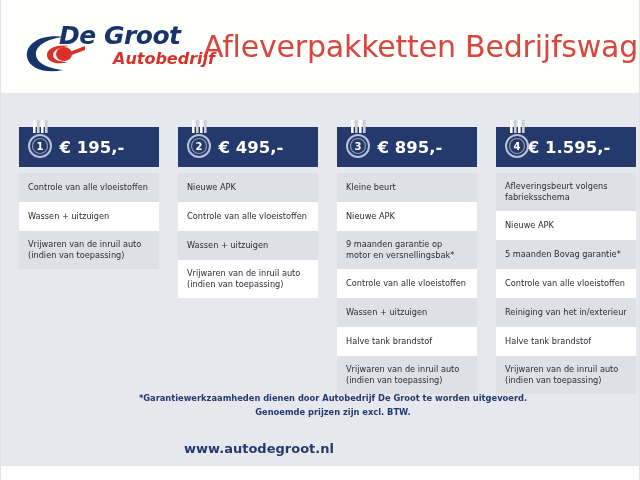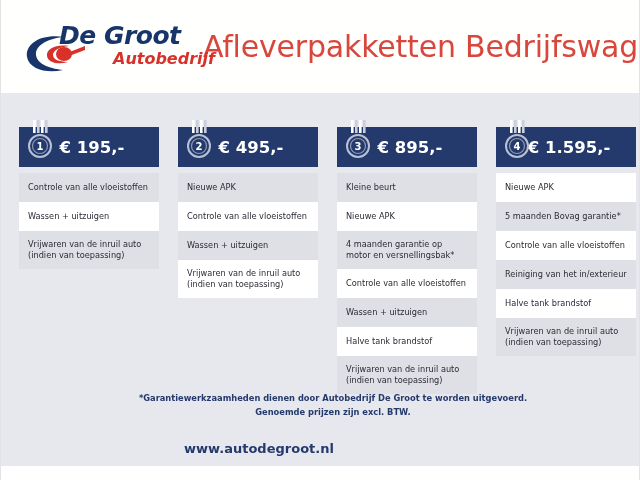--- a/index.html
+++ b/index.html
@@ -259,21 +259,21 @@
           <rect x="20" y="1" width="2.6" height="13" fill="#c9cfdd"></rect>
           <circle cx="15" cy="27" r="11" fill="none" stroke="#b9c1d4" stroke-width="2"></circle>
           <circle cx="15" cy="27" r="7.5" fill="none" stroke="#8e99b4" stroke-width="1.2"></circle>
           <text x="15" y="31" text-anchor="middle" font-family="DejaVu Sans, sans-serif" font-size="10" font-weight="bold" fill="#ffffff">3</text>
         </svg>
         <span class="price">€ 895,-</span>
       </div>
       <div class="items">
         <div class="item alt">Kleine beurt</div>
         <div class="item">Nieuwe APK</div>
-        <div class="item alt">4 maanden garantie op motor en versnellingsbak*</div>
+        <div class="item alt">9 maanden garantie op motor en versnellingsbak*</div>
         <div class="item">Controle van alle vloeistoffen</div>
         <div class="item alt">Wassen + uitzuigen</div>
         <div class="item">Halve tank brandstof</div>
         <div class="item alt">Vrijwaren van de inruil auto (indien van toepassing)</div>
       </div>
     </div>
 
     <div class="col">
       <div class="card-head">
         <svg class="medal" viewBox="0 0 30 44">
@@ -281,20 +281,21 @@
           <rect x="12" y="1" width="2.6" height="13" fill="#c9cfdd"></rect>
           <rect x="16" y="1" width="2.6" height="13" fill="#ffffff"></rect>
           <rect x="20" y="1" width="2.6" height="13" fill="#c9cfdd"></rect>
           <circle cx="15" cy="27" r="11" fill="none" stroke="#b9c1d4" stroke-width="2"></circle>
           <circle cx="15" cy="27" r="7.5" fill="none" stroke="#8e99b4" stroke-width="1.2"></circle>
           <text x="15" y="31" text-anchor="middle" font-family="DejaVu Sans, sans-serif" font-size="10" font-weight="bold" fill="#ffffff">4</text>
         </svg>
         <span class="price">€ 1.595,-</span>
       </div>
       <div class="items">
+        <div class="item alt">Afleveringsbeurt volgens fabrieksschema</div>
         <div class="item">Nieuwe APK</div>
         <div class="item alt">5 maanden Bovag garantie*</div>
         <div class="item">Controle van alle vloeistoffen</div>
         <div class="item alt">Reiniging van het in/exterieur</div>
         <div class="item">Halve tank brandstof</div>
         <div class="item alt">Vrijwaren van de inruil auto (indien van toepassing)</div>
       </div>
     </div>
 
   </div>

